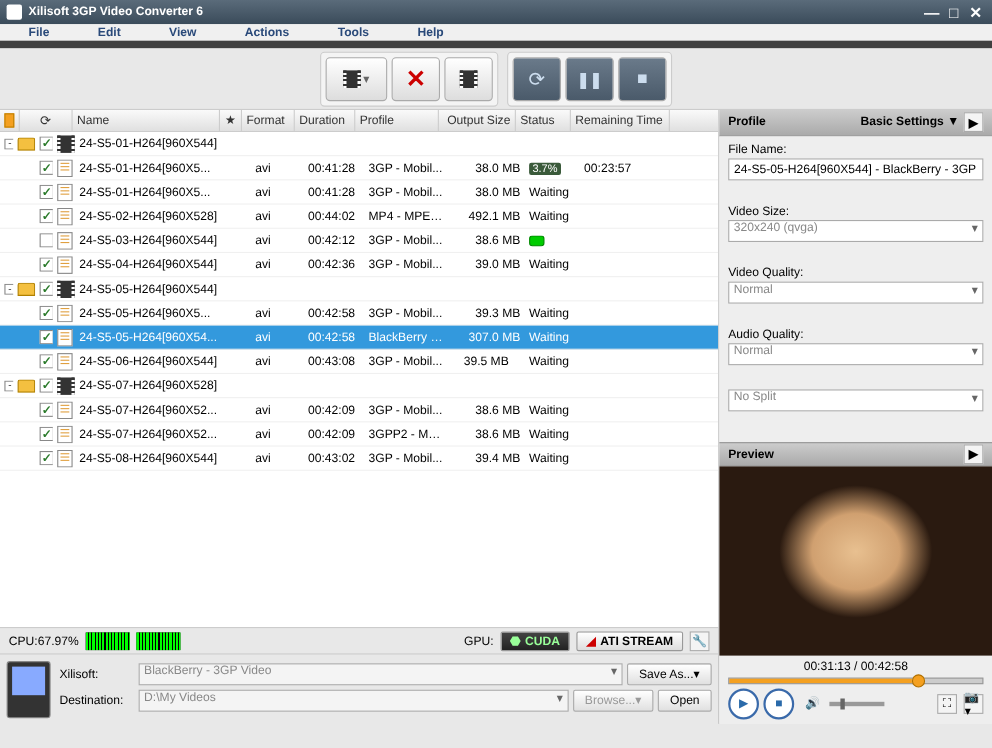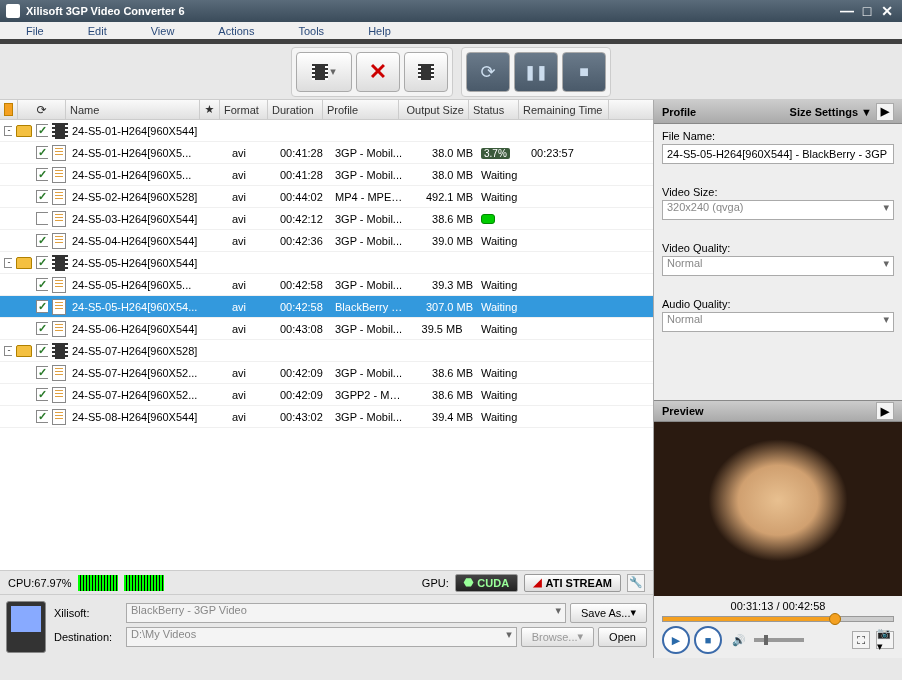--- a/index.html
+++ b/index.html
@@ -4,21 +4,21 @@
 <style>
 * { box-sizing: border-box; margin: 0; padding: 0; font-family: Tahoma, Arial, sans-serif; font-size: 11px; }
 body { width: 902px; height: 680px; background: #e8e8e8; overflow: hidden; position: relative; }
 
 .titlebar { height: 22px; background: linear-gradient(#5a6b7a, #3a4b5a); color: #fff; display: flex; align-items: center; padding: 0 6px; }
 .titlebar .logo { width: 14px; height: 14px; background: #fff; border-radius: 2px; margin-right: 6px; }
 .titlebar .title { flex: 1; font-weight: bold; }
 .titlebar .winbtns { display: flex; gap: 2px; }
 .titlebar .winbtn { width: 18px; height: 16px; color:#fff; display:flex; align-items:center; justify-content:center; cursor:pointer; font-size:14px; font-weight:bold;}
 
-.menubar { height: 22px; background: #f0f0f0; display: flex; align-items: center; padding: 0 4px; border-bottom: 5px solid #404040; }
+.menubar { height: 22px; background: #f0f0f0; display: flex; align-items: center; padding: 0 4px; border-bottom: 7px solid #404040; font-weight: bold; }
 .menubar .menuitem { padding: 3px 22px; color: #2a4a7a; cursor: pointer; }
 
 .toolbar { height: 56px; background: #e8e8e8; display: flex; align-items: center; justify-content: center; gap: 8px; border-bottom: 1px solid #ccc; }
 .toolbtn { width: 44px; height: 40px; border: 1px solid #aaa; border-radius: 4px; background: linear-gradient(#fff,#ddd); display:flex; align-items:center; justify-content:center; cursor:pointer; }
 .toolbtn.wide { width: 56px; }
 .toolbtn.dark { background: linear-gradient(#6a7a8a,#4a5a6a); }
 .toolgroup { display:flex; gap:4px; padding:4px; border:1px solid #ccc; border-radius:4px; background:#f4f4f4;}
 
 .main { display: flex; height: 558px; }
 .left { flex: 1; display: flex; flex-direction: column; border-right: 1px solid #aaa; }
@@ -449,21 +449,21 @@
         </div>
       </div>
     </div>
 
   </div>
 
   <div class="right">
     <div class="profile-head">
       <span>Profile</span>
       <div style="flex:1"></div>
-      <span><span>Size Settings</span> ▼</span>
+      <span><span>Basic Settings</span> ▼</span>
       <div class="smallicon" style="margin-left:4px;">▶</div>
     </div>
     <div class="profile-body">
       <div class="field"><label>File Name:</label><input value="24-S5-05-H264[960X544] - BlackBerry - 3GP Vid" style=""></div>
       <div class="field">
           <label>Video Size:</label>
           <div class="combo">
             <span style="color:#888;">320x240 (qvga)</span>
           </div>
         </div>
@@ -473,20 +473,23 @@
             <span style="color:#888;">Normal</span>
           </div>
         </div>
       <div class="field">
           <label>Audio Quality:</label>
           <div class="combo">
             <span style="color:#888;">Normal</span>
           </div>
         </div>
       <div class="field">
+          <div class="combo">
+            <span style="color:#888;">No Split</span>
+          </div>
         </div>
     </div>
     <div style="flex:1"></div>
     <div class="preview-head">
       <span>Preview</span>
         <div style="flex:1"></div>
       <div class="smallicon">▶</div>
     </div>
     <div class="preview-img">
         <div class="face"></div>

